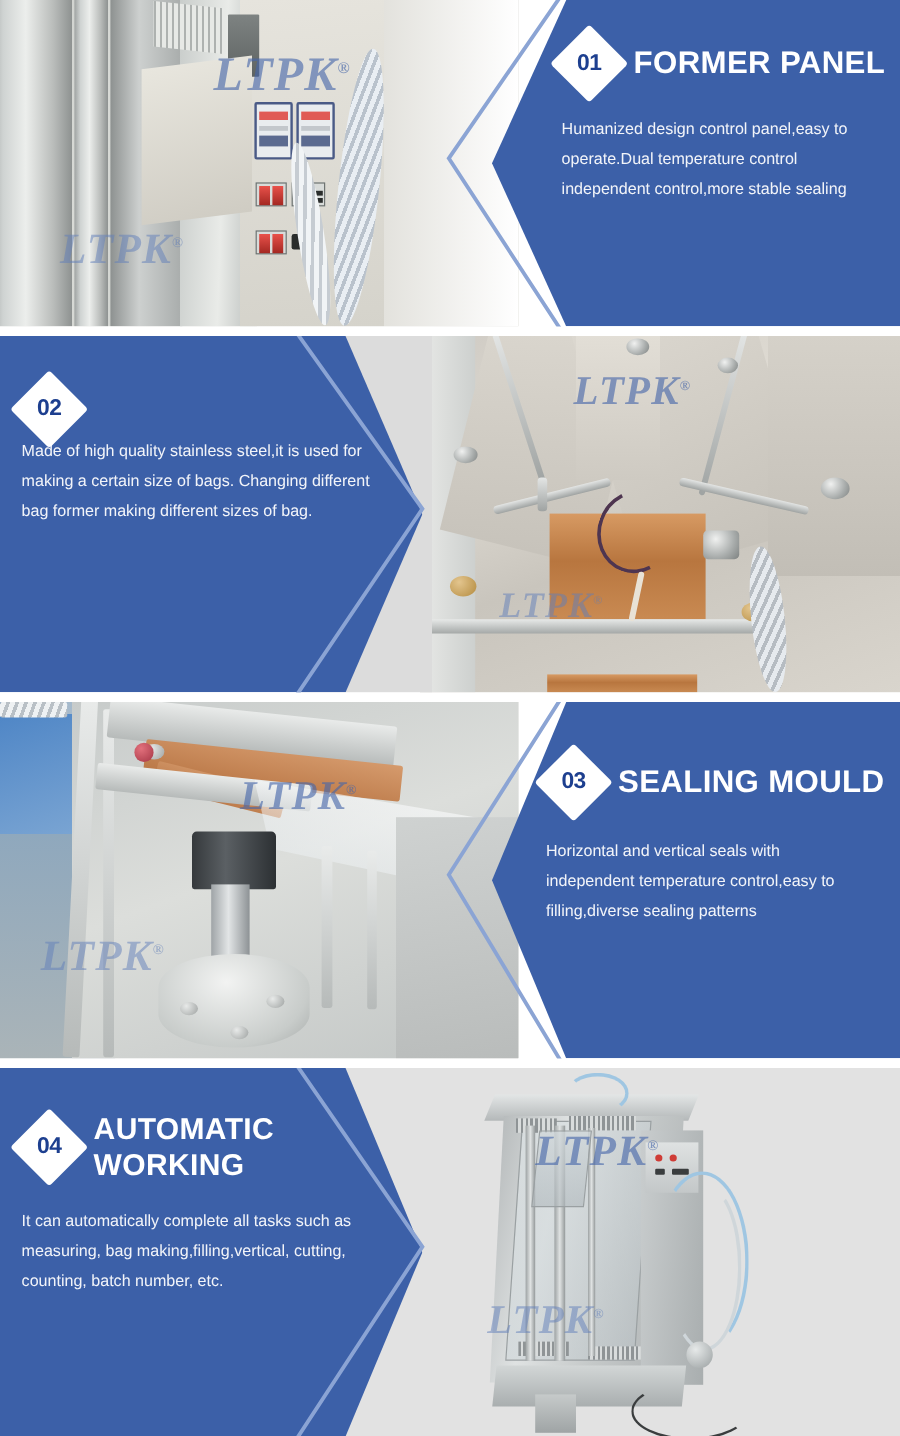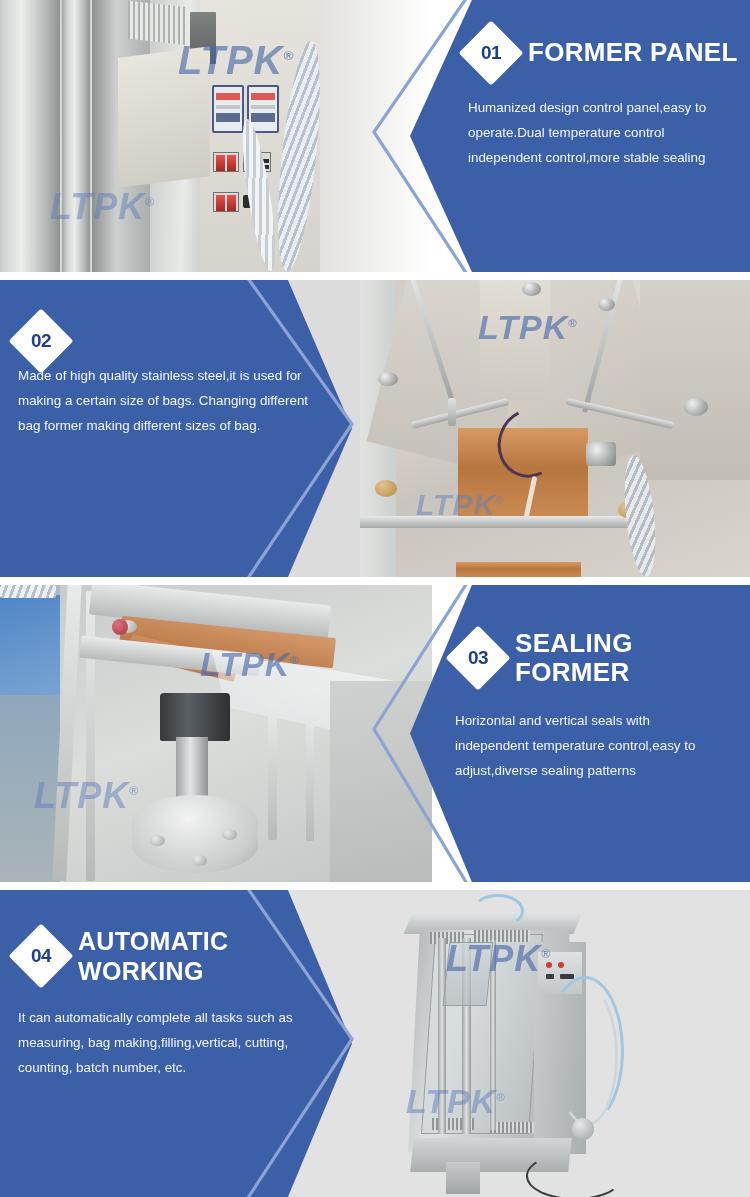--- a/index.html
+++ b/index.html
@@ -47,21 +47,21 @@
     font-size:26px; line-height:1.12; white-space:pre-line;
   }
   .desc {
     color:#f2f4f9; font-size:13.4px; line-height:1.85; white-space:pre-line;
   }
 
   
   .wm {
     position:absolute; font-style:italic; font-weight:bold;
     color:rgba(70,102,170,.62); letter-spacing:1px;
-    font-family:Liberation Sans, sans-serif; white-space:nowrap; pointer-events:none;text-align:center;
+    font-family:Liberation Serif, serif; white-space:nowrap; pointer-events:none;text-align:center;
   }
   .wm sup { font-size:34%; vertical-align:super; font-style:normal; }
   .wm.lite { color:rgba(96,126,186,.50); }
 
   
   #p1 { top:0; height:272px; }
   #p1 .photo { left:0; width:432px; background:linear-gradient(105deg,#c9ccc9 0%,#d8dad6 22%,#cfd2ce 40%,#e2e1dc 60%,#d7d6d0 100%); }
   #p1 .grayband { left:352px; width:90px; background:transparent; }
   #p1 .chev { left:410px; width:340px; }
   #p1 .stroke { left:352px; width:120px; }
@@ -287,25 +287,25 @@
       <svg viewBox="0 0 120 309" preserveAspectRatio="none">
           <path d="M120 -4 L22 150 L120 313"></path>
         </svg>
     </div>
 
     <div class="content">
       <div class="heading">
         <div class="badge">
           <span>03</span>
         </div>
-        <div class="title">SEALING FORMER</div>
+        <div class="title">SEALING MOULD</div>
       </div>
       <p class="desc">Horizontal and vertical seals with
 independent temperature control,easy to
-adjust,diverse sealing patterns</p>
+filling,diverse sealing patterns</p>
     </div>
   </section>
 
   <section class="panel" id="p4">
     <div class="photo right">
       <div class="m4-top" style="left:58px;top:22px;width:170px;height:22px;transform:skewX(-22deg);"></div>
       <div class="m4-body" style="left:64px;top:40px;width:150px;height:222px;transform:skewX(-3deg);"></div>
       <div class="m4-glass" style="left:78px;top:44px;width:108px;height:200px;transform:skewX(-4deg);"></div>
       <div class="m4-body" style="left:184px;top:52px;width:52px;height:212px;background:linear-gradient(95deg,#c9cdce,#a9aeaf);"></div>
       <div class="m4-top" style="left:188px;top:62px;width:44px;height:42px;background:linear-gradient(180deg,#dfe2e2,#c3c7c8);"></div>

